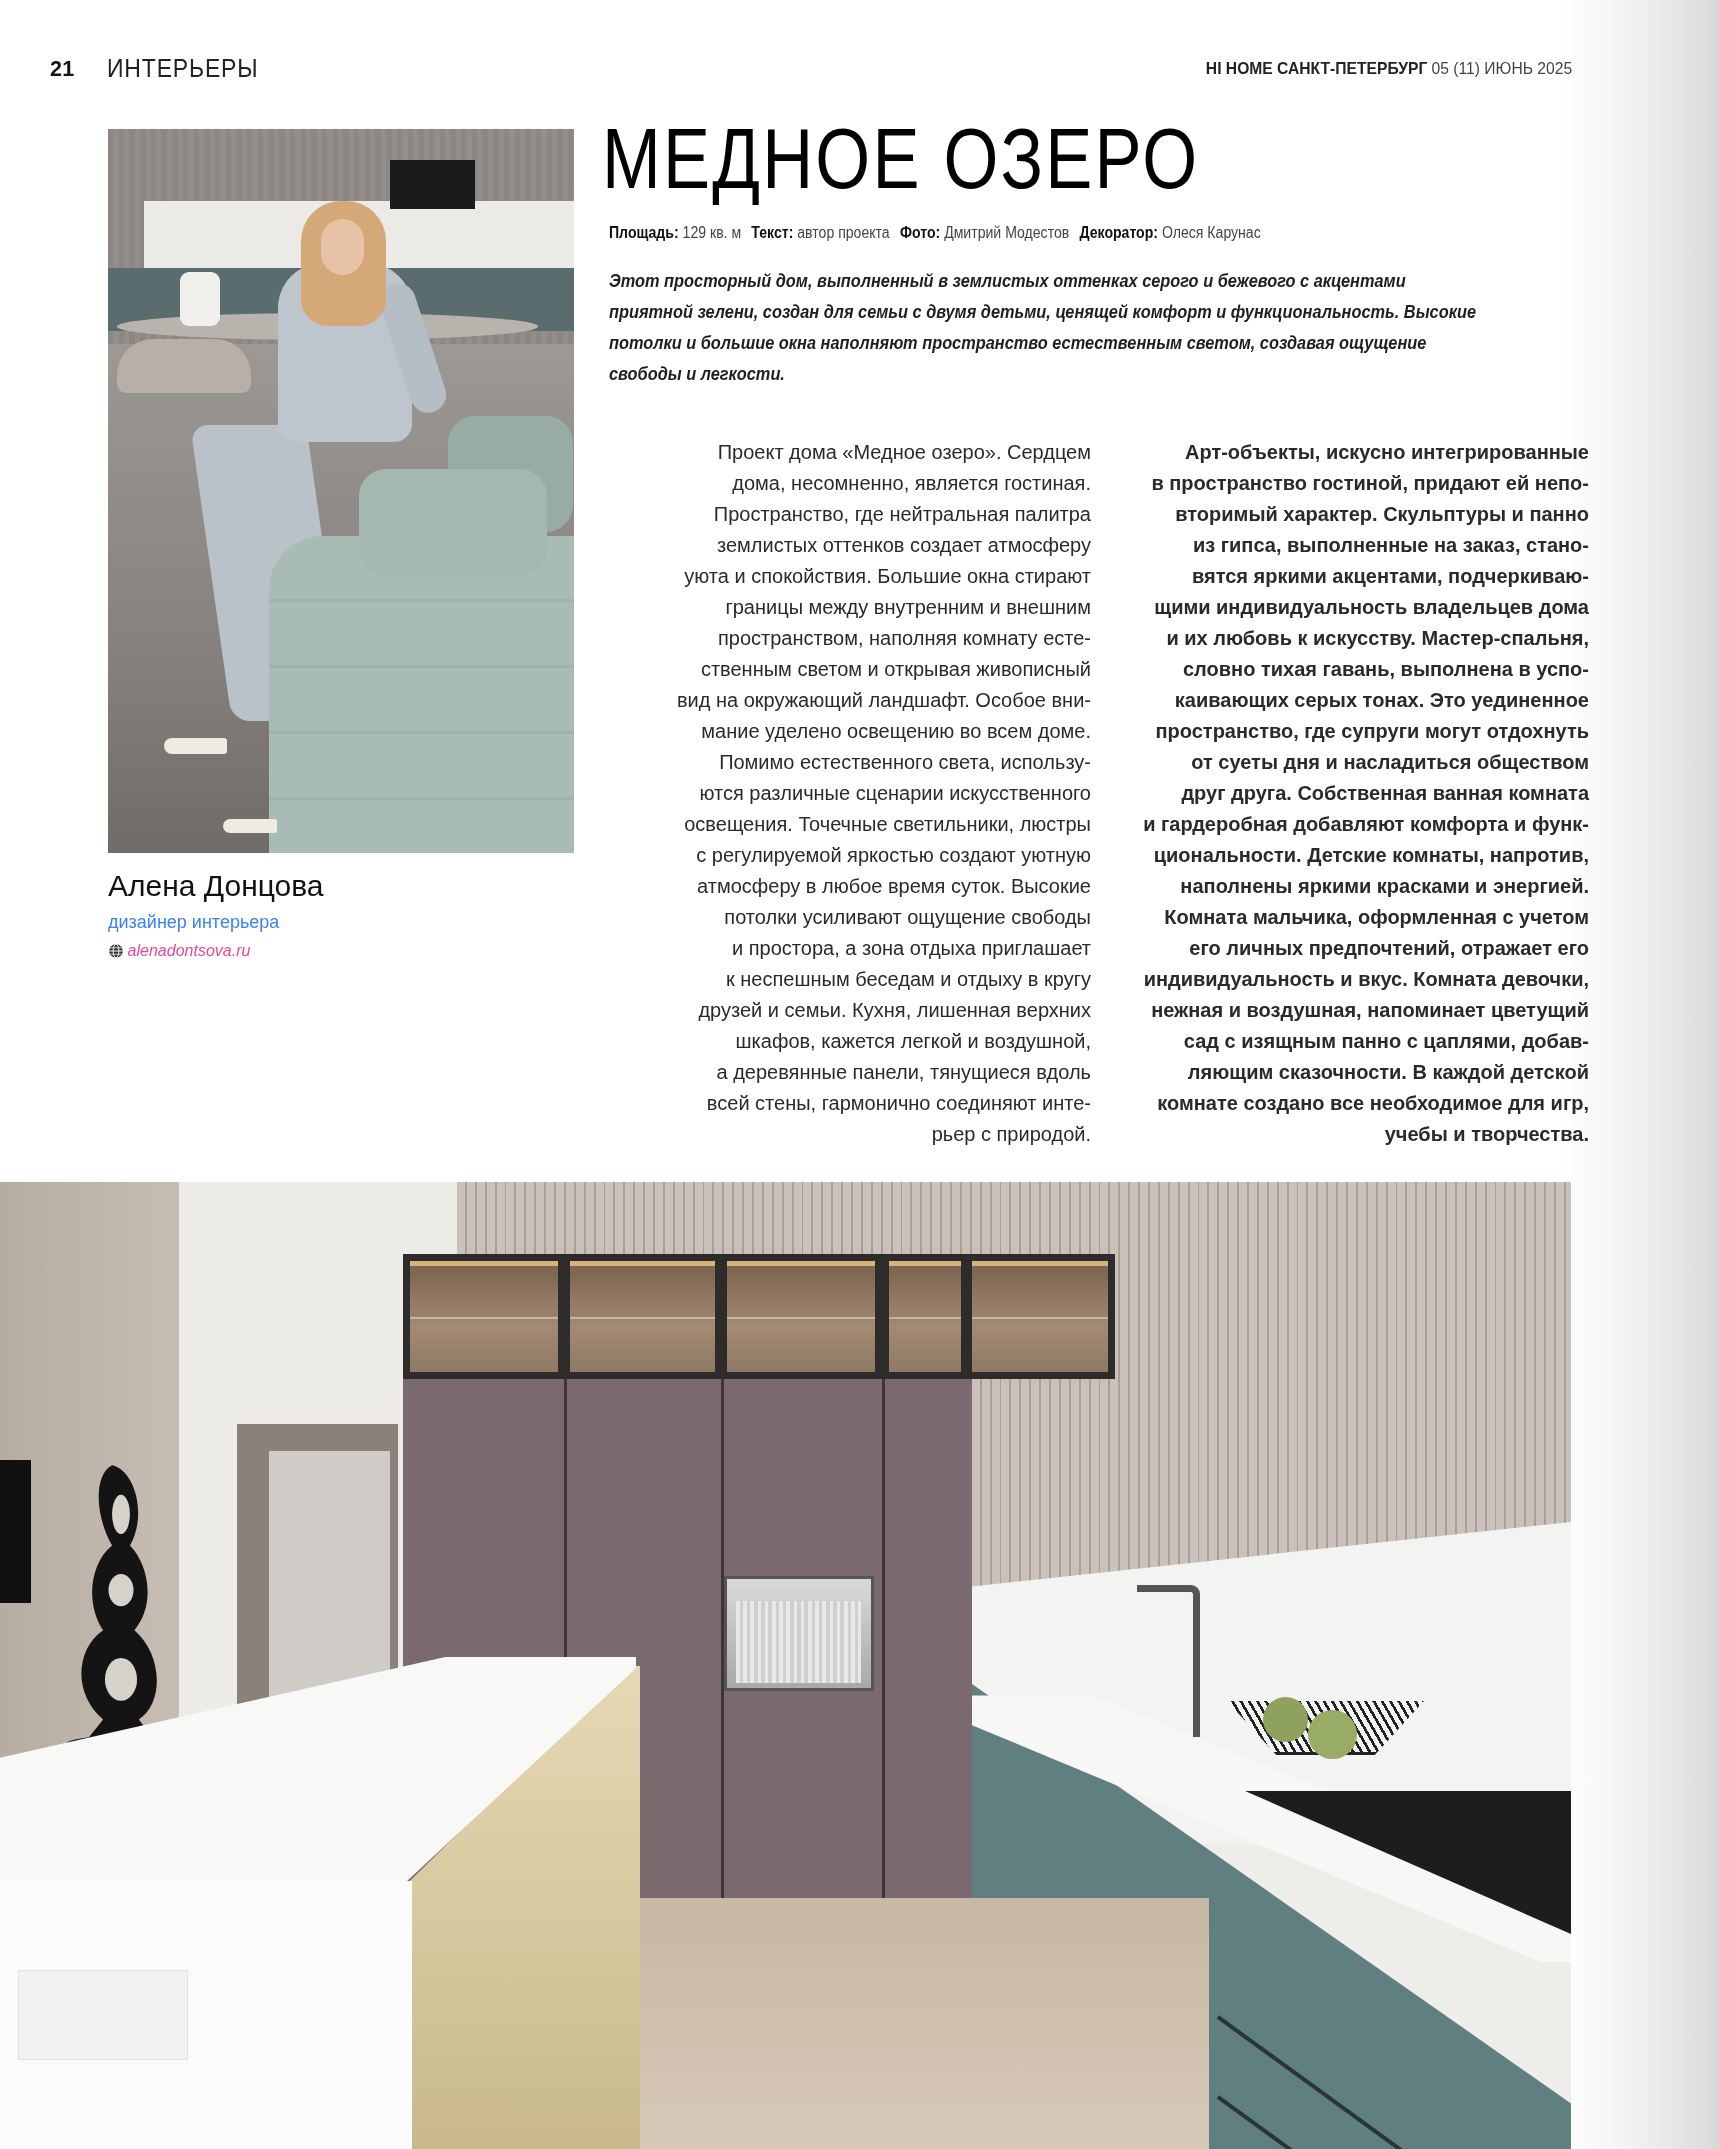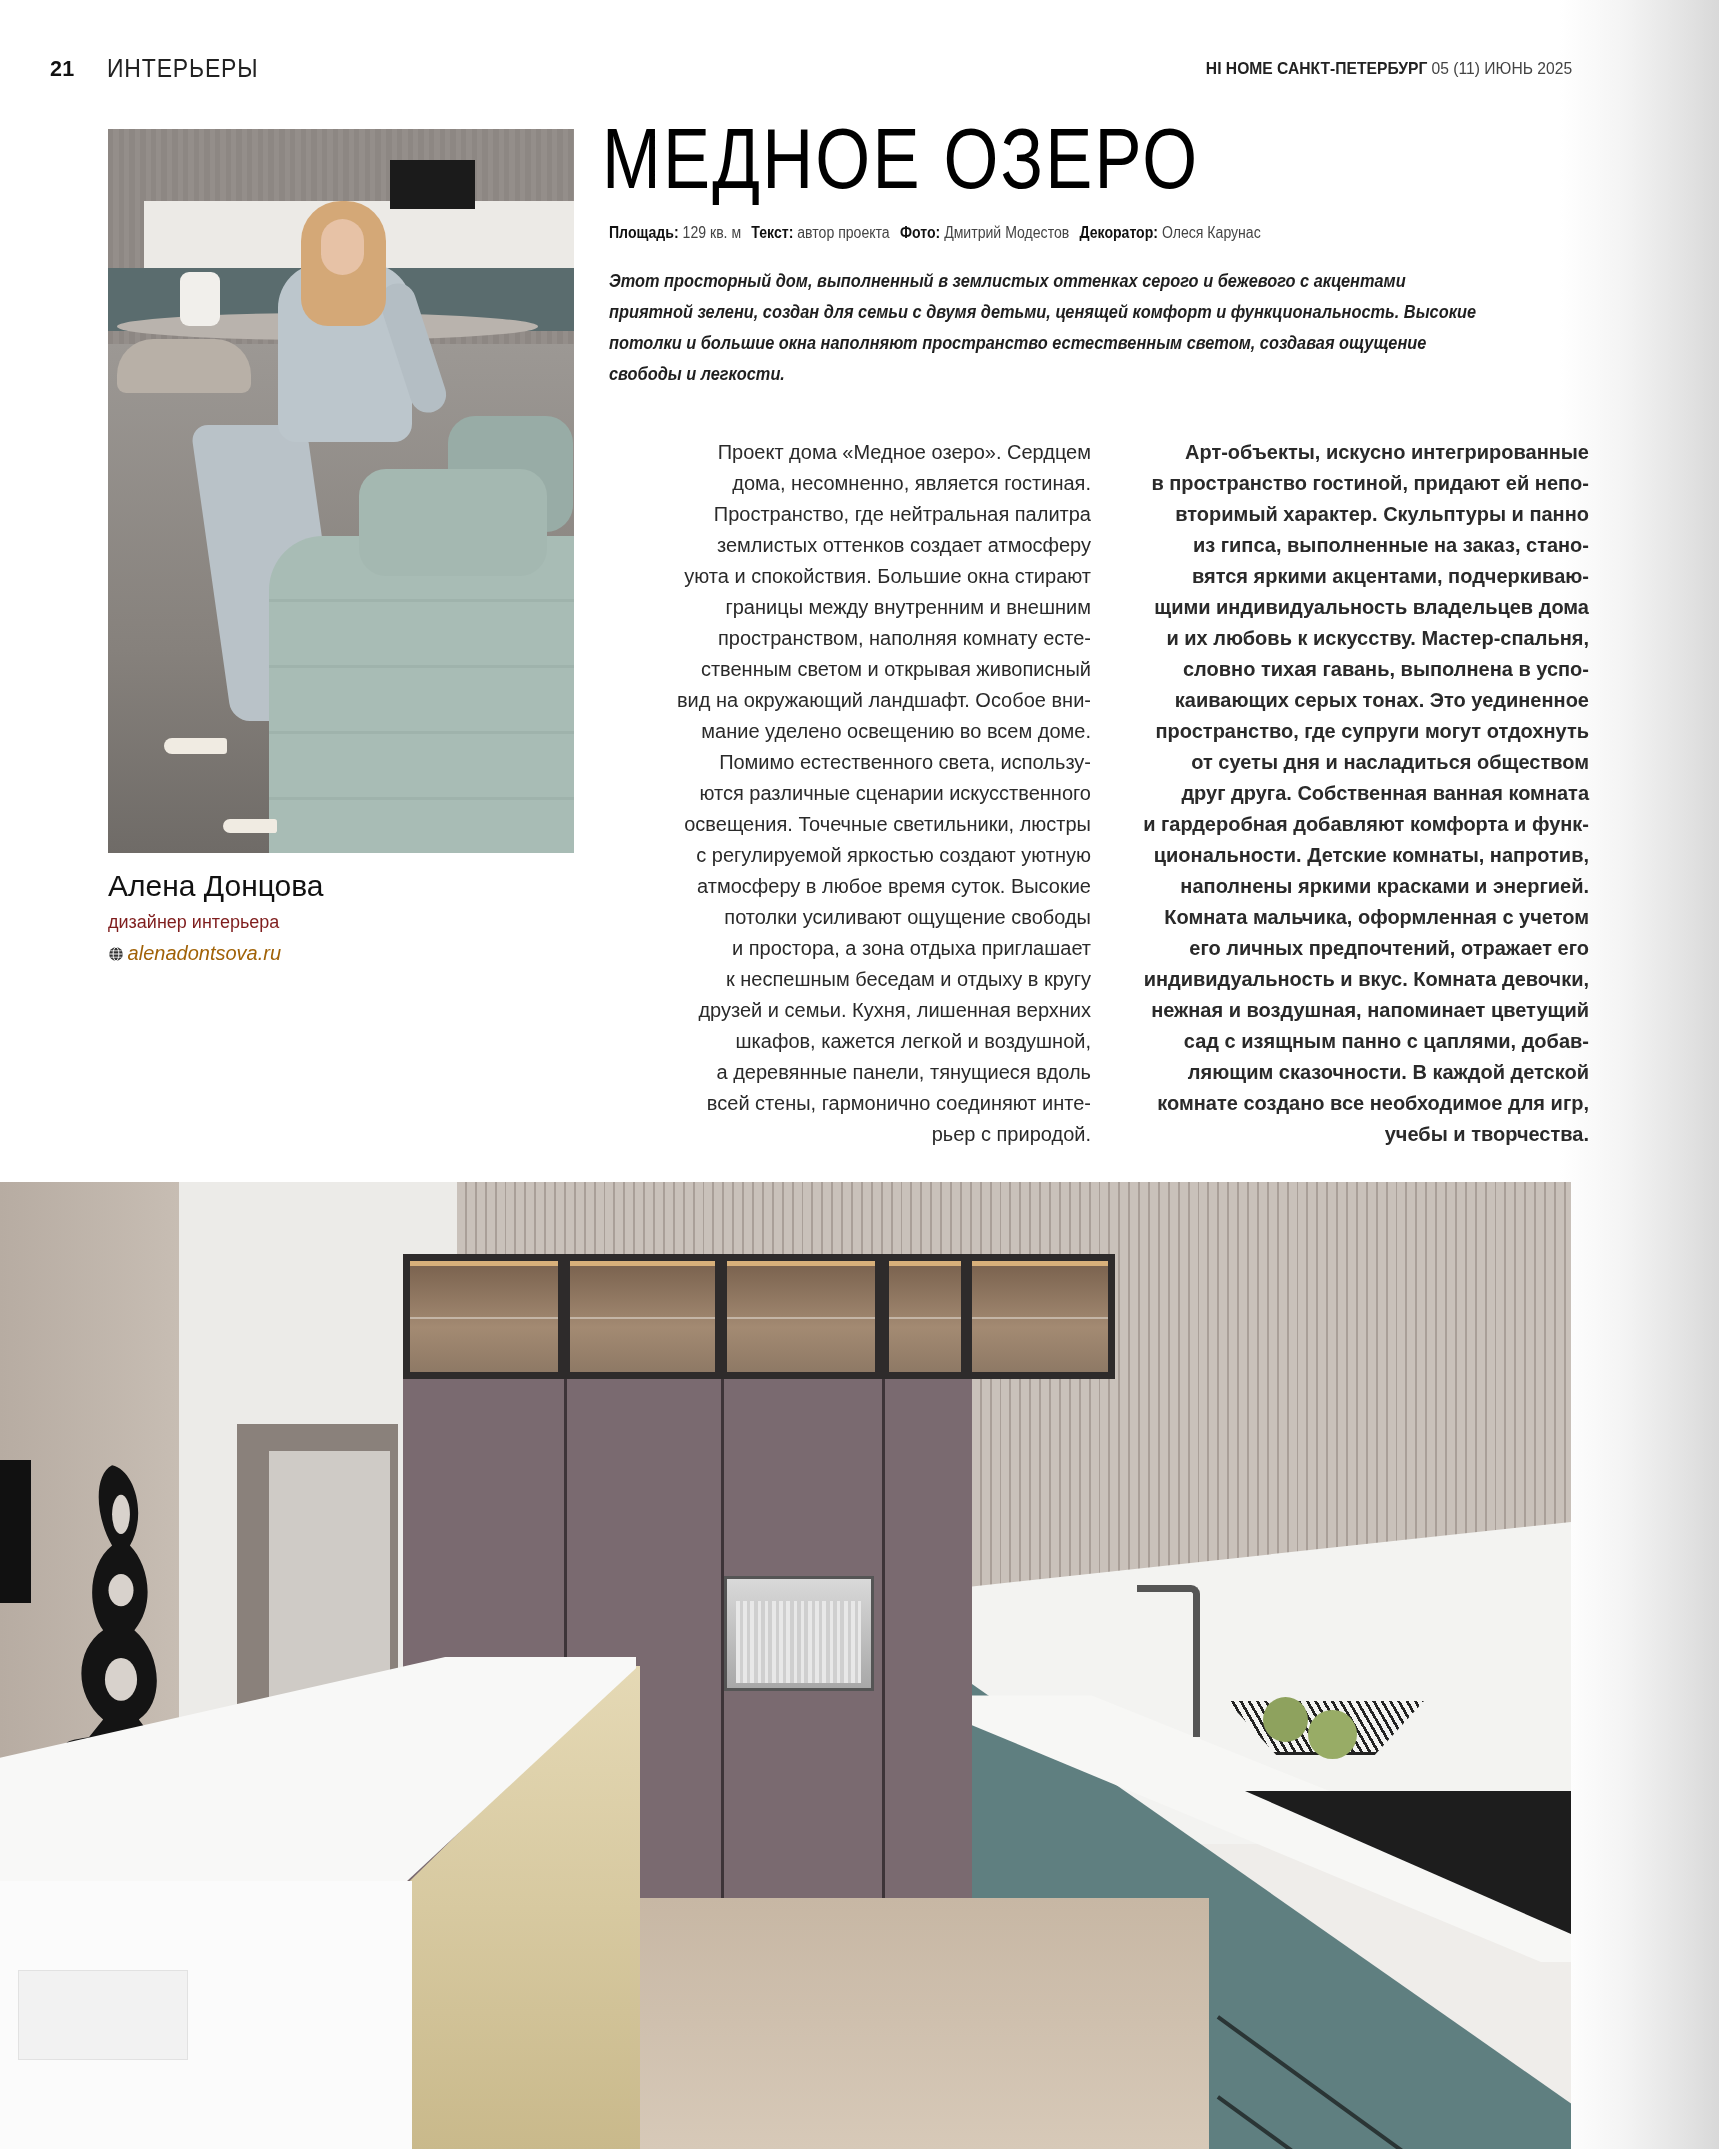--- a/index.html
+++ b/index.html
@@ -64,25 +64,25 @@
   .portrait .shoe1 { position: absolute; left: 56px; top: 609px; width: 63px; height: 16px; background: #f0ebe2; border-radius: 9px 3.6px 3.6px 9px; }
   .portrait .shoe2 { position: absolute; left: 115px; top: 690px; width: 54px; height: 14.3px; background: #f0ebe2; border-radius: 9px 3.6px 3.6px 9px; }
 
   
   .author-name {
     position: absolute; left: 108px; top: 869px;
     font-size: 30px; color: #111; font-weight: normal;
   }
   .author-role {
     position: absolute; left: 108px; top: 912px;
-    font-size: 18px; color: #7f1d1d;
+    font-size: 18px; color: #3b82f6;
   }
   .author-site {
     position: absolute; left: 108px; top: 942px;
-    font-size: 20px; color: #a16207; font-style: italic;
+    font-size: 16px; color: #ec4899; font-style: italic;
     display: flex; align-items: center; gap: 3.6px;
   }
   .globe-icon { width: 16px; height: 16px; display: inline-block; }
 
   
   .title {
     position: absolute; left: 602px; top: 115px;
     font-size: 86px; font-weight: normal; color: #000; letter-spacing: 2.7px;
     transform: scaleX(0.82); transform-origin: left top; white-space: nowrap;
     line-height: 1;

